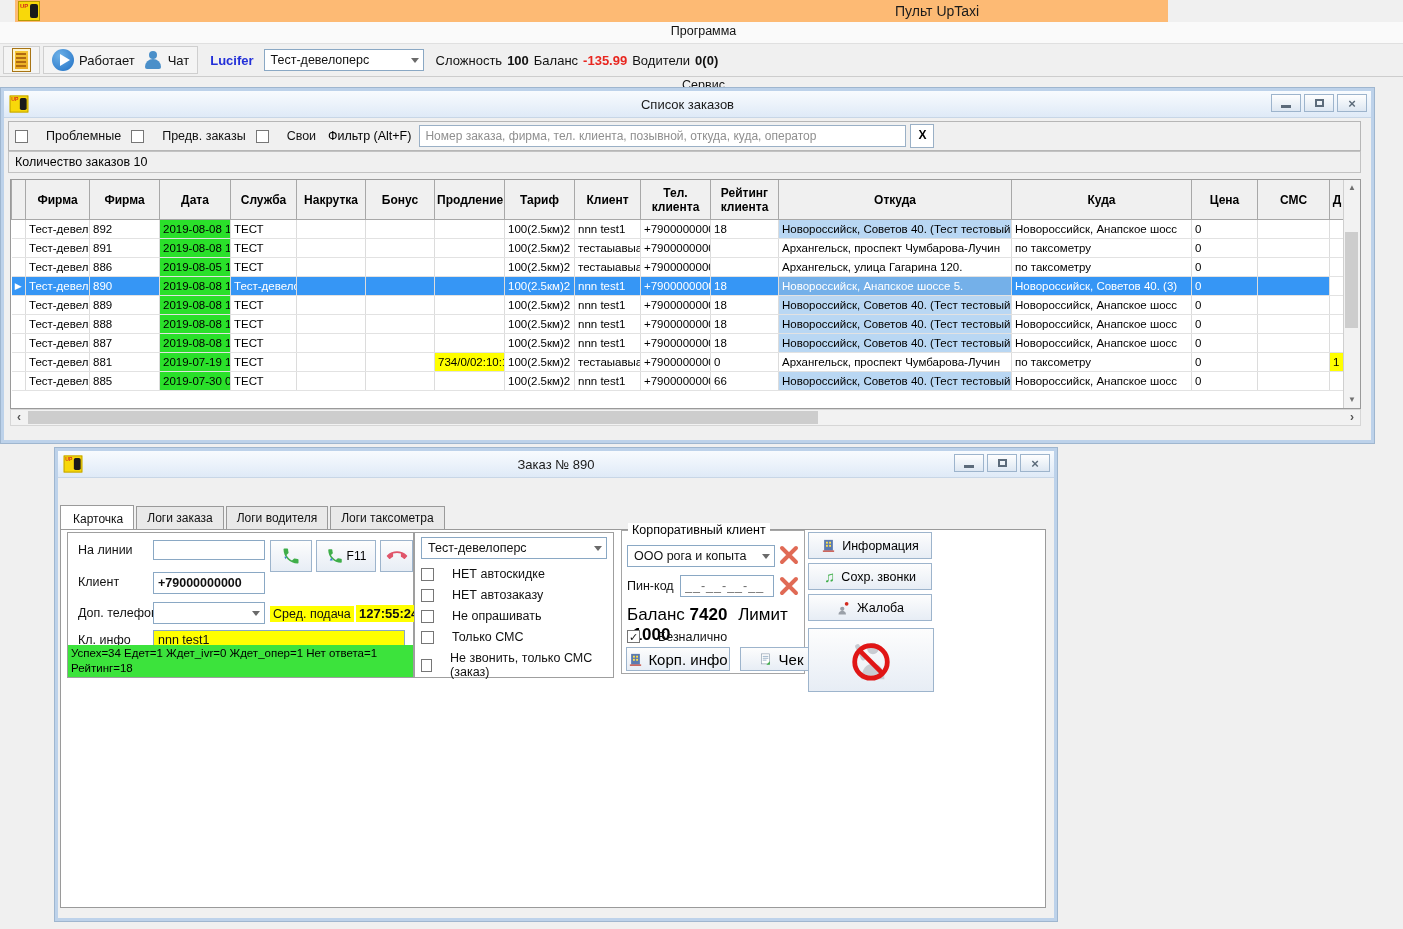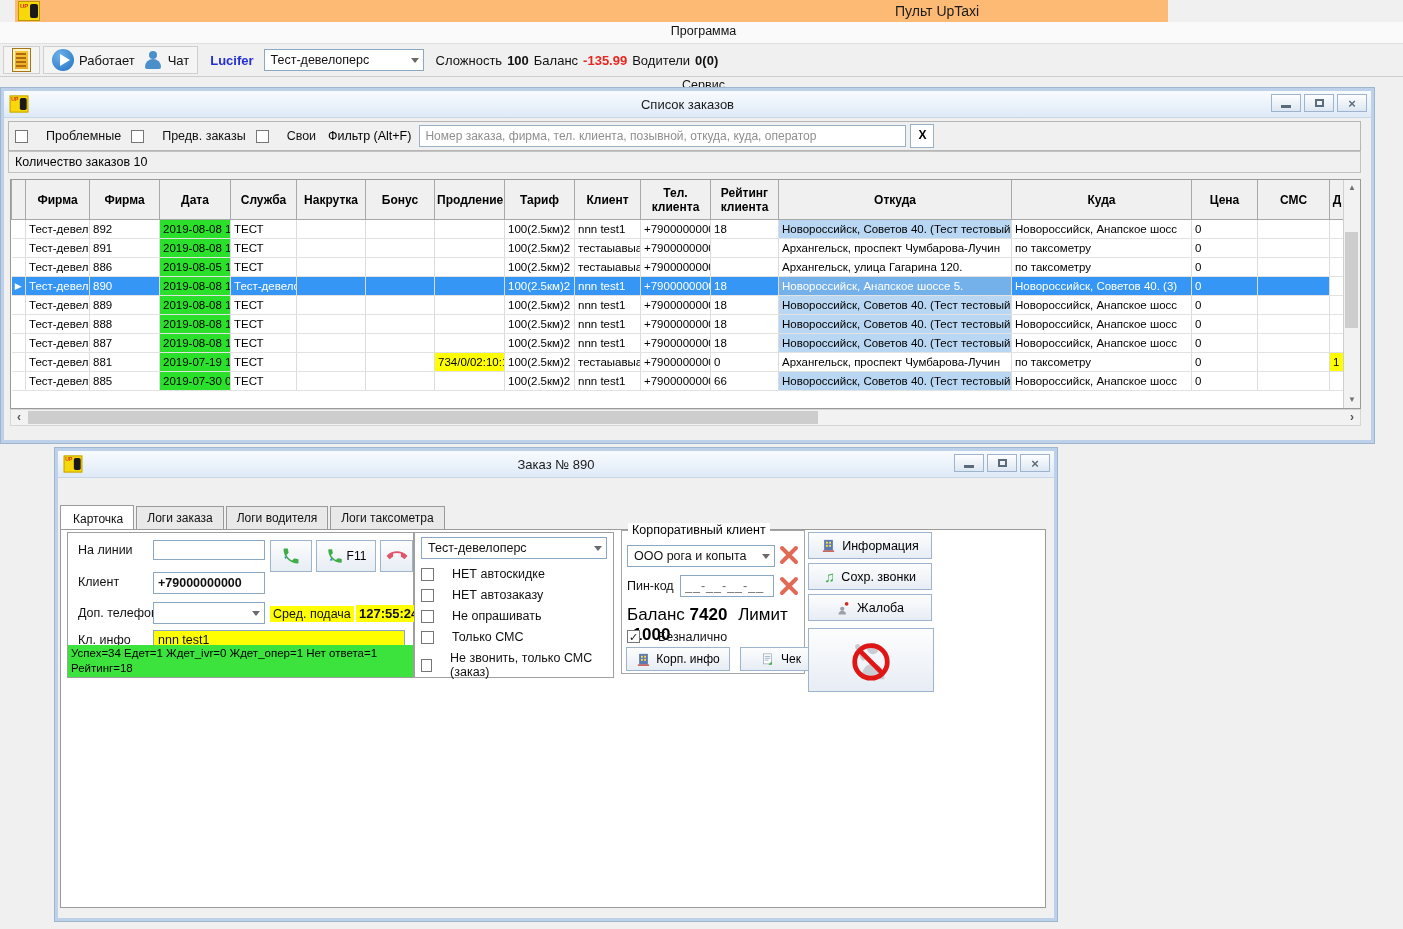--- a/index.html
+++ b/index.html
@@ -88,21 +88,21 @@
   .fin{position:absolute;border:1px solid #8aa8c4;height:20px;font-size:12.5px;font-family:"Liberation Sans",sans-serif;padding:0 4px;box-sizing:border-box;background:#fff;color:#111;}
   .callbtn{position:absolute;border:1px solid #9db4cc;background:linear-gradient(#fdfdfd,#e7edf5);display:flex;align-items:center;justify-content:center;gap:3px;font-size:12px;box-sizing:border-box;}
   .ylw{background:#ffff00;}
   .avg-val{font-weight:bold;font-size:13px;}
   .green-box{position:absolute;left:0;top:112px;width:345px;height:32px;background:#3ce33c;font-size:11.5px;line-height:15px;padding:1px 3px;box-sizing:border-box;color:#000;}
   .fieldset{position:absolute;left:560px;top:0px;width:182px;height:142px;border:1px solid #a5a5a5;}
   .fieldset .legend{position:absolute;left:6px;top:-8px;background:#fff;padding:0 4px;font-size:12.5px;}
   .redx{width:22px;height:22px;position:absolute;display:flex;align-items:center;justify-content:center;}
   .sidebtn{position:absolute;left:747px;width:124px;height:27px;border:1px solid #9db4cc;background:linear-gradient(#fdfdfd,#e7edf5);display:flex;align-items:center;justify-content:center;gap:6px;font-size:12.5px;box-sizing:border-box;}
   .bigbtn{position:absolute;left:747px;top:98px;width:124px;height:62px;border:1px solid #9db4cc;background:linear-gradient(#fdfdfd,#e7edf5);display:flex;align-items:center;justify-content:center;}
-  .gbtn{position:absolute;border:1px solid #9db4cc;background:linear-gradient(#fdfdfd,#e7edf5);display:flex;align-items:center;justify-content:center;gap:5px;font-size:12px;box-sizing:border-box;}
+  .gbtn{position:absolute;border:1px solid #9db4cc;background:linear-gradient(#fdfdfd,#e7edf5);display:flex;align-items:center;justify-content:center;gap:5px;font-size:15px;box-sizing:border-box;}
   .note{color:#3fae49;font-size:15px;line-height:1;}
   .bld{font-weight:bold;}
   .corp-line{position:absolute;font-size:17px;}
   .mask{color:#6a6a6a;letter-spacing:1px;}
 </style>
 </head>
 <body>
 
 <div class="screen">
 

